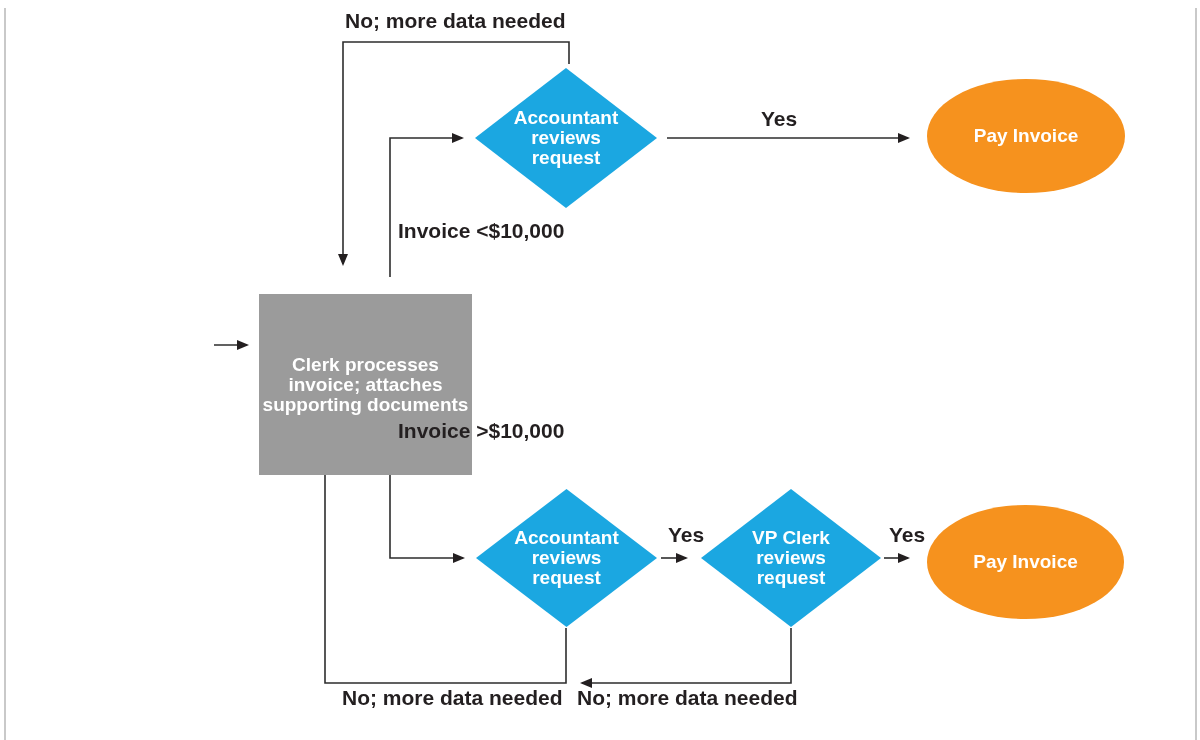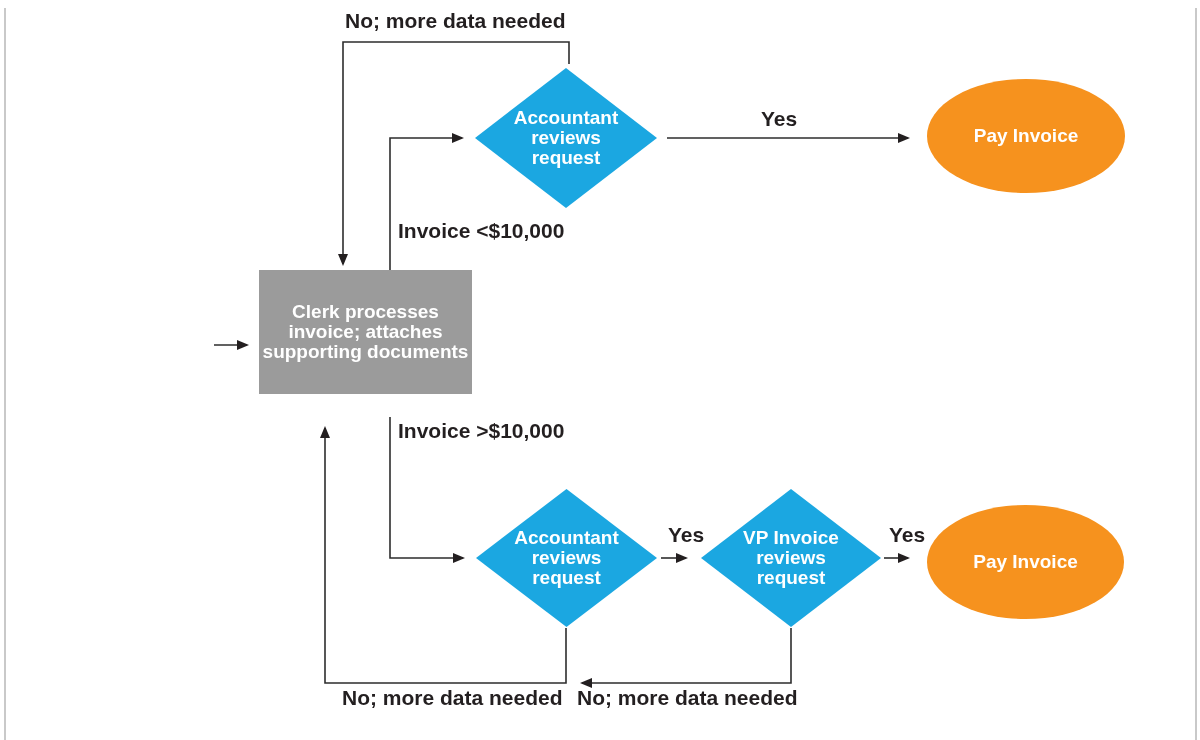--- a/index.html
+++ b/index.html
@@ -83,21 +83,21 @@
       <path d="M667 138 H908" marker-end="url(#arrow)"></path>
       <path d="M390 417 V558 H463" marker-end="url(#arrow)"></path>
       <path d="M661 558 H686" marker-end="url(#arrow)"></path>
       <path d="M884 558 H908" marker-end="url(#arrow)"></path>
       <path d="M566 628 V683 H325 V428" marker-end="url(#arrow)"></path>
       <path d="M791 628 V683 H582" marker-end="url(#arrow)"></path>
     </g>
   </svg>
 
 
-  <div class="node fill-gray" style="left:259px; top:270px; width:213px; height:124px;">
+  <div class="node fill-gray" style="left:259px; top:294px; width:213px; height:181px;">
     <span>Clerk processes
 invoice; attaches
 supporting documents</span>
   </div>
 
   <div class="node diamond fill-blue" style="left:475px; top:68px; width:182px; height:140px;">
     <span>Accountant
 reviews
 request</span>
   </div>
@@ -106,21 +106,21 @@
     <span>Pay Invoice</span>
   </div>
 
   <div class="node diamond fill-blue" style="left:476px; top:489px; width:181px; height:138px;">
     <span>Accountant
 reviews
 request</span>
   </div>
 
   <div class="node diamond fill-blue" style="left:701px; top:489px; width:180px; height:138px;">
-    <span>VP Invoice
+    <span>VP Clerk
 reviews
 request</span>
   </div>
 
   <div class="node ellipse fill-orange" style="left:927px; top:505px; width:197px; height:114px;">
     <span>Pay Invoice</span>
   </div>
 
   <div class="edge-label" style="left:345px; top:13px;">No; more data needed</div>
 

